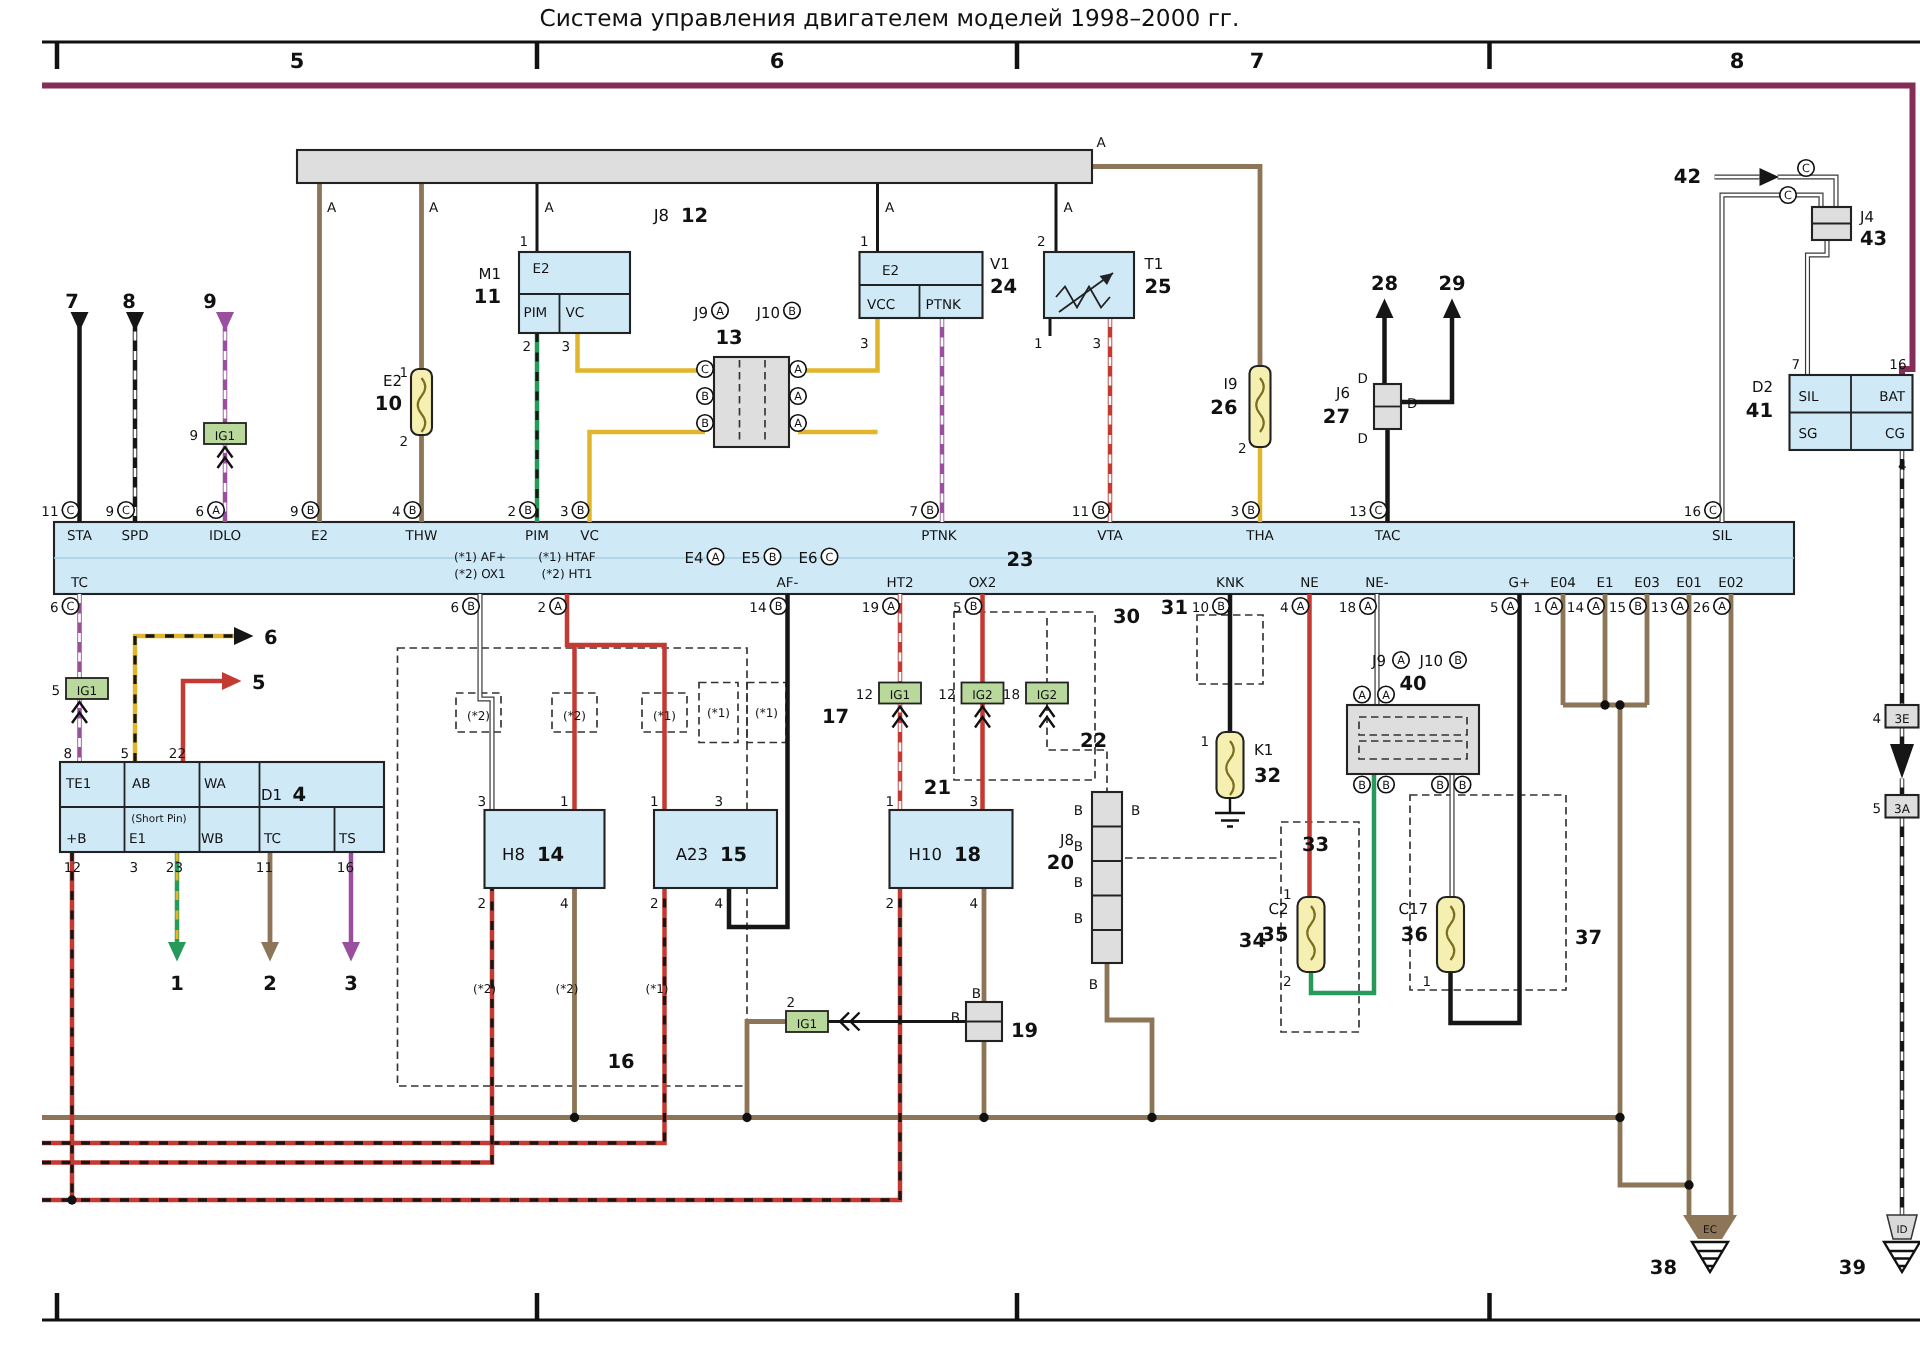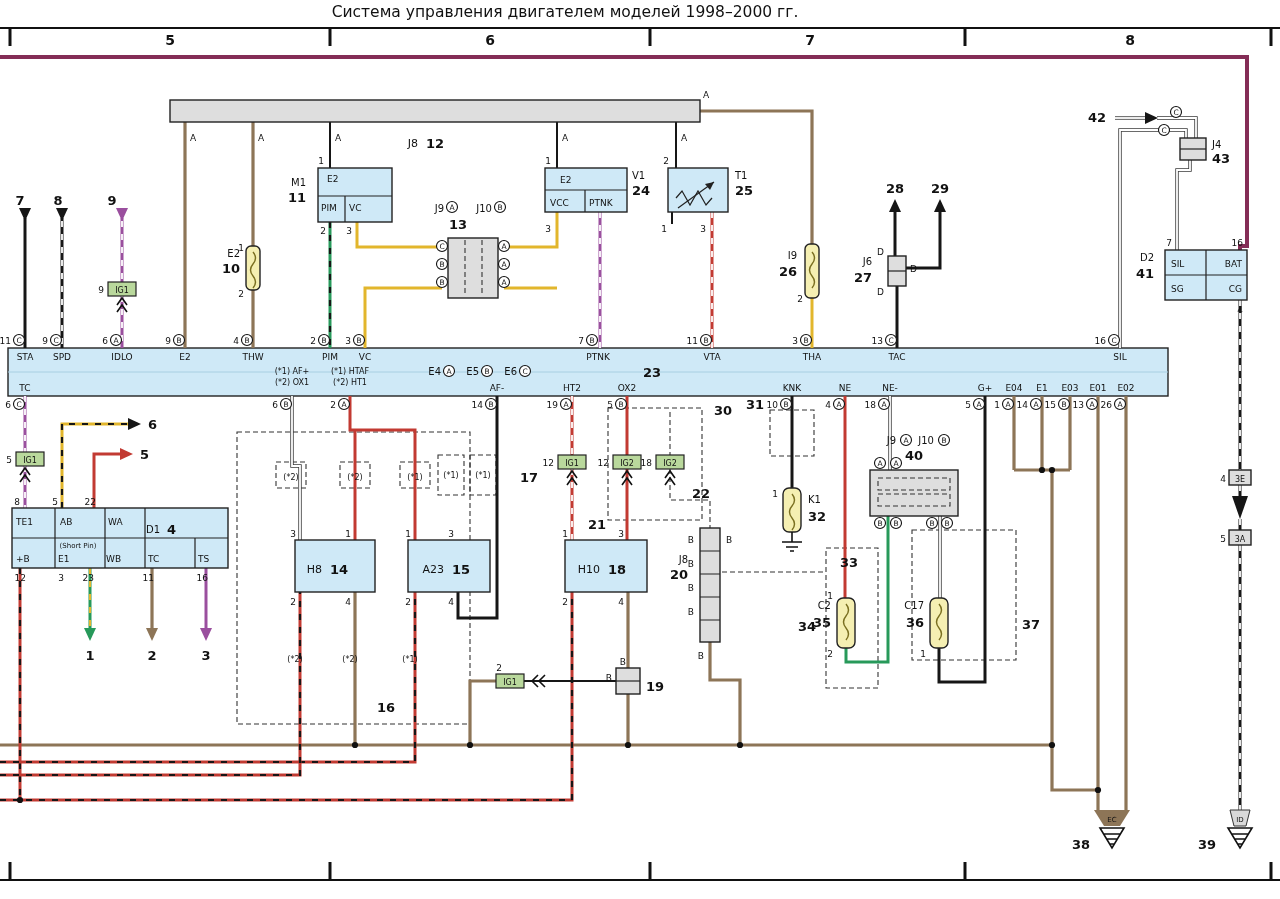--- a/index.html
+++ b/index.html
@@ -1,16 +1,16 @@
 <!DOCTYPE html>
 <html><head>
 <meta charset="utf-8">
 <style>
   html,body{margin:0;padding:0;background:#fff;}
-  .stage{width:1097px;height:899px;position:relative;background:#fff;}
+  .stage{width:1097px;height:899px;position:relative;background:#fff;margin-left:28px;}
   svg{display:block;}
   svg text{font-family:"DejaVu Sans","Liberation Sans",sans-serif;fill:#111;}
   .frame{stroke:#111;stroke-width:2;fill:none}
   .tick{stroke:#111;stroke-width:3;fill:none}
   .wK{stroke:#161616;stroke-width:3;fill:none}
   .wK2{stroke:#161616;stroke-width:2;fill:none}
   .wBr{stroke:#8d7557;stroke-width:3.2;fill:none}
   .wY{stroke:#e2b62c;stroke-width:3;fill:none}
   .wR{stroke:#c23a32;stroke-width:3;fill:none}
   .wG{stroke:#27995a;stroke-width:3;fill:none}

